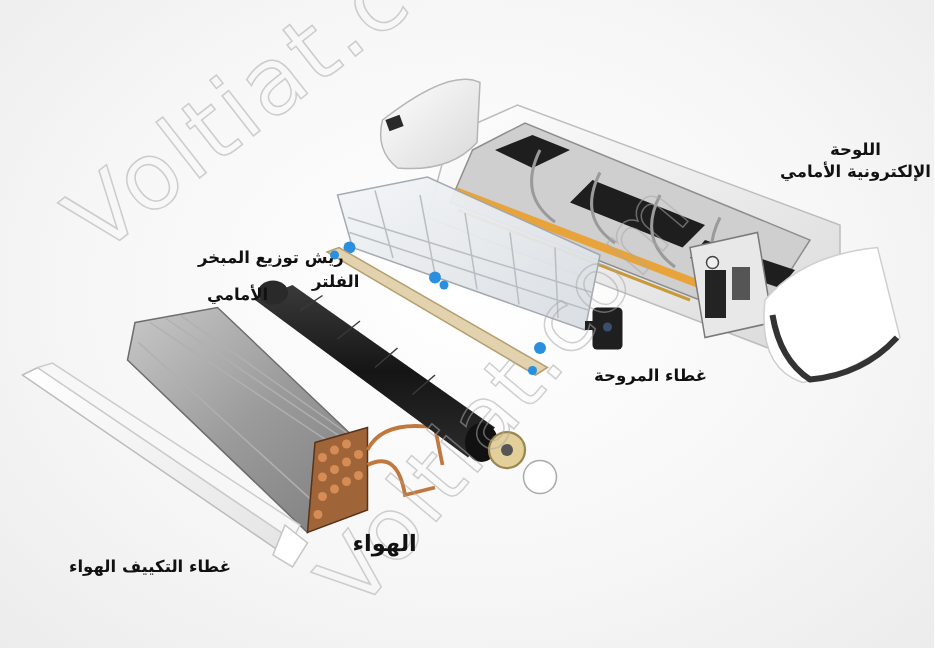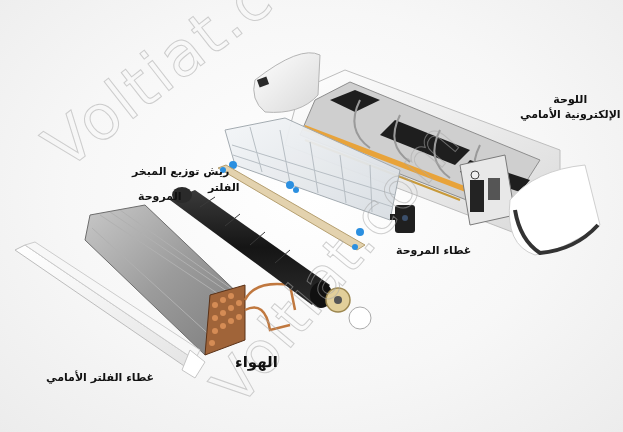--- a/index.html
+++ b/index.html
@@ -208,21 +208,21 @@
 
   <div class="label multi" style="left:520px; top:92px;">
     <div>اللوحة</div>
     <div>الإلكترونية الأمامي</div>
   </div>
 
   <div class="label" style="left:208px; top:135px;margin-top:45px;">الفلتر</div>
 
   <div class="label" style="left:132px; top:164px;">ريش توزيع المبخر</div>
 
-  <div class="label" style="left:138px; top:189px;">المروحة</div>
+  <div class="label" style="left:138px; top:189px;">الأمامي</div>
 
   <div class="label" style="left:396px; top:243px;">غطاء المروحة</div>
 
   <div class="label large" style="left:235px; top:353px;">الهواء</div>
 
-  <div class="label" style="left:46px; top:370px;">غطاء الفلتر الأمامي</div>
+  <div class="label" style="left:46px; top:370px;">غطاء التكييف الهواء</div>
 
 </div>
 
 </body></html>

